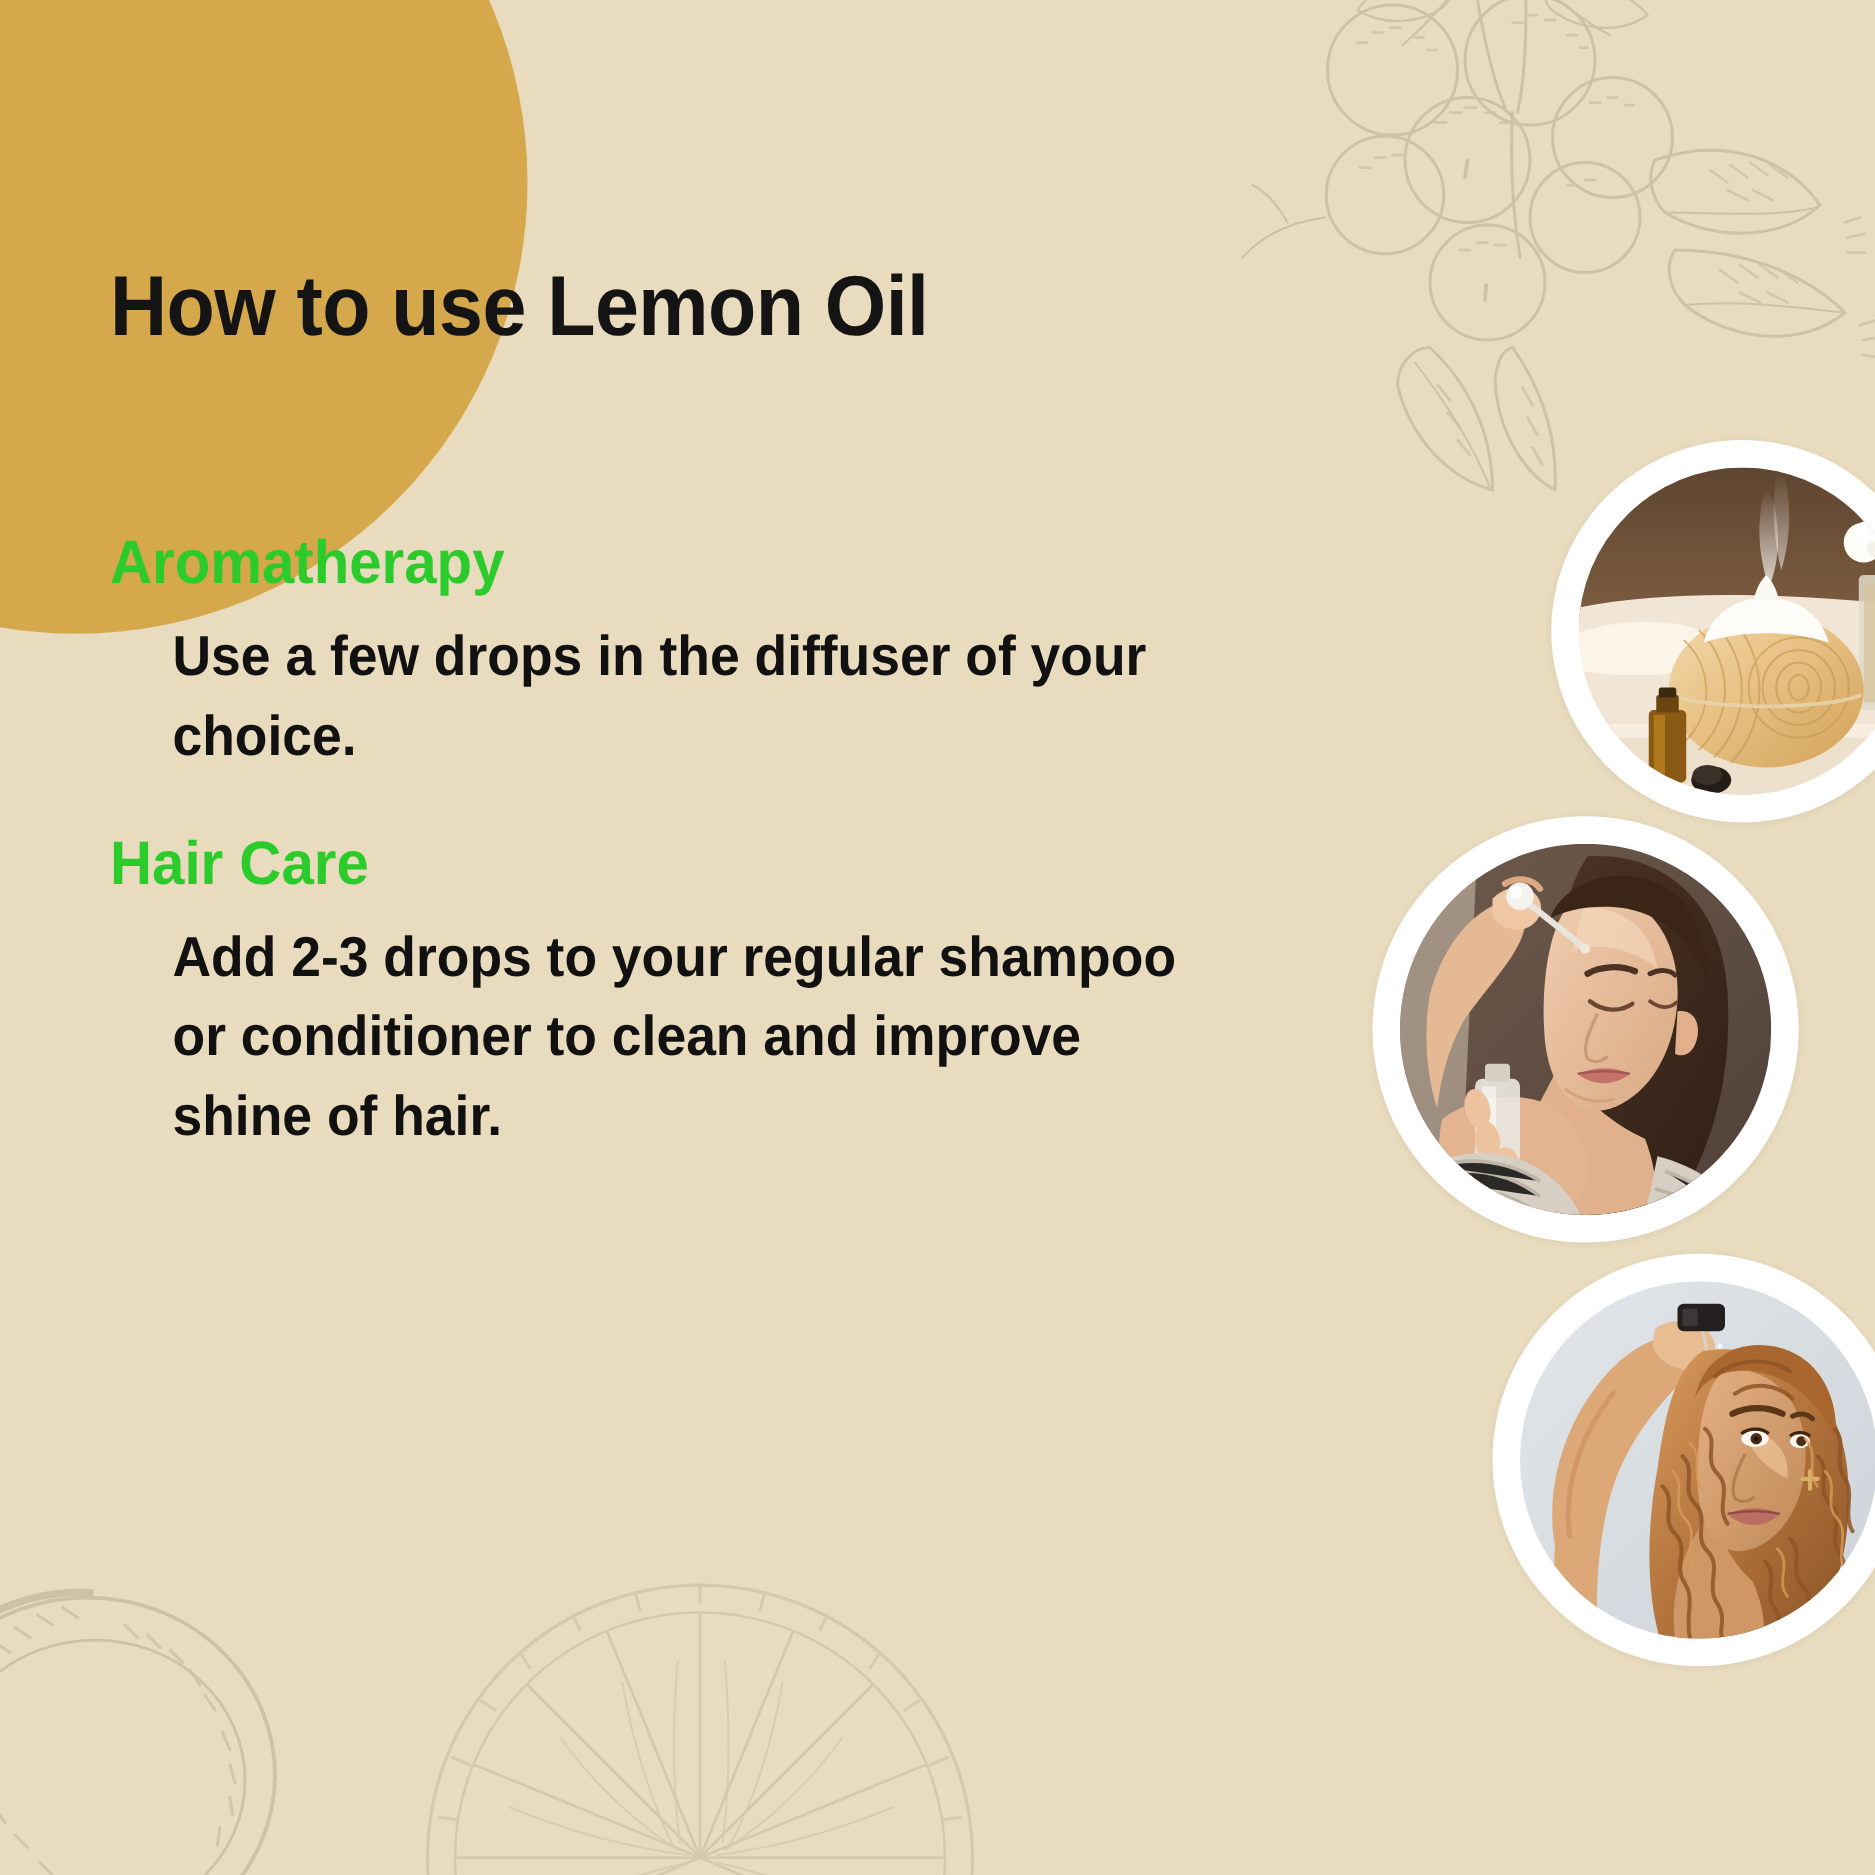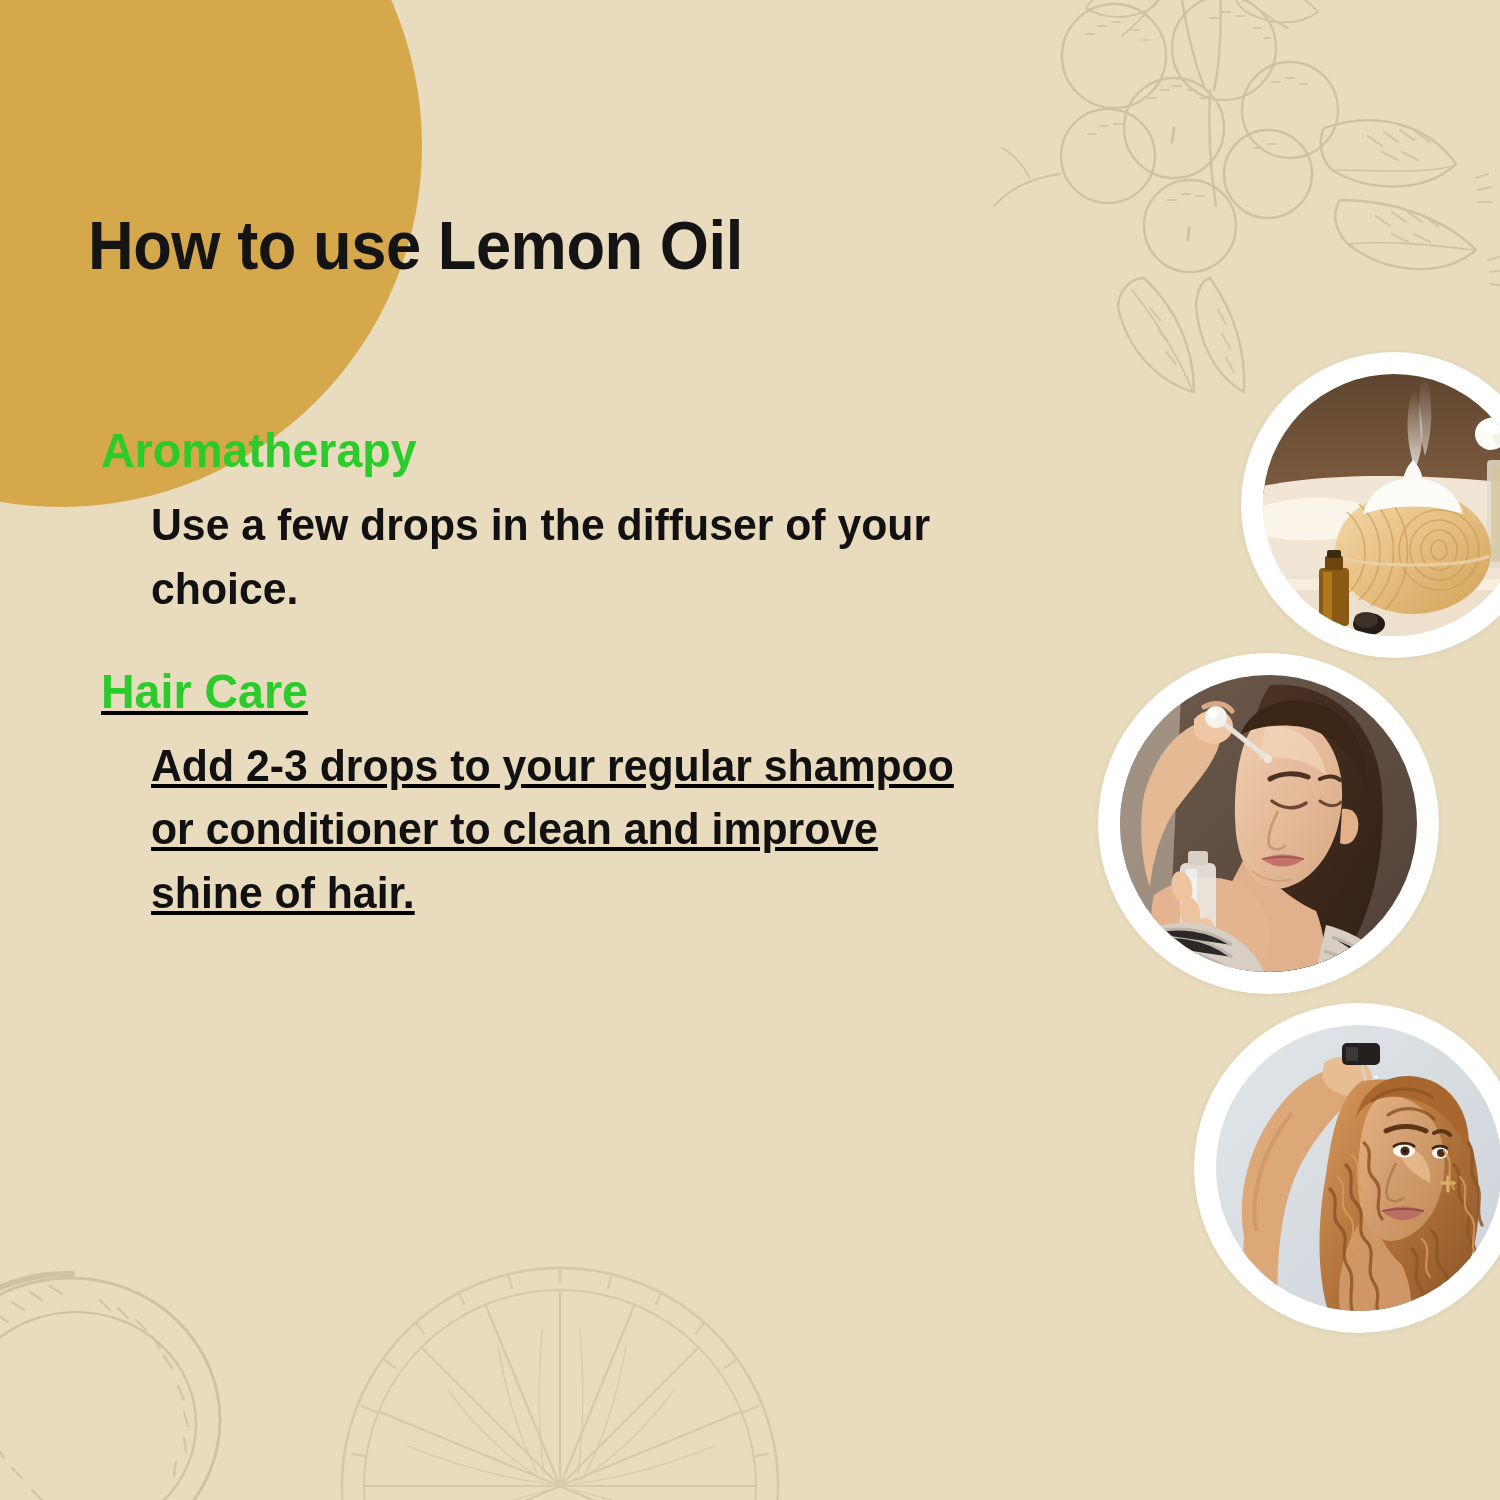--- a/index.html
+++ b/index.html
@@ -52,27 +52,27 @@
     color: #141414;
     white-space: nowrap;
     font-stretch: condensed;
     transform: scaleX(0.93);
     transform-origin: left center;
   }
 
   
   .sections {
     position: absolute;
-    left: 101px;
+    left: 88px;
     top: 424px;
     width: 930px;
     z-index: 4;
   }
   .section { margin-bottom: 44px; }
-  .section:last-child { margin-bottom: 0; text-decoration: underline; }
+  .section:last-child { margin-bottom: 0; }
 
   .sec-head {
     font-size: 49px;
     font-weight: 700;
     color: #2bcb2b;
     line-height: 1.08;
     margin: 0 0 16px 0;
     font-stretch: condensed;
     transform: scaleX(0.95);
     transform-origin: left center;

